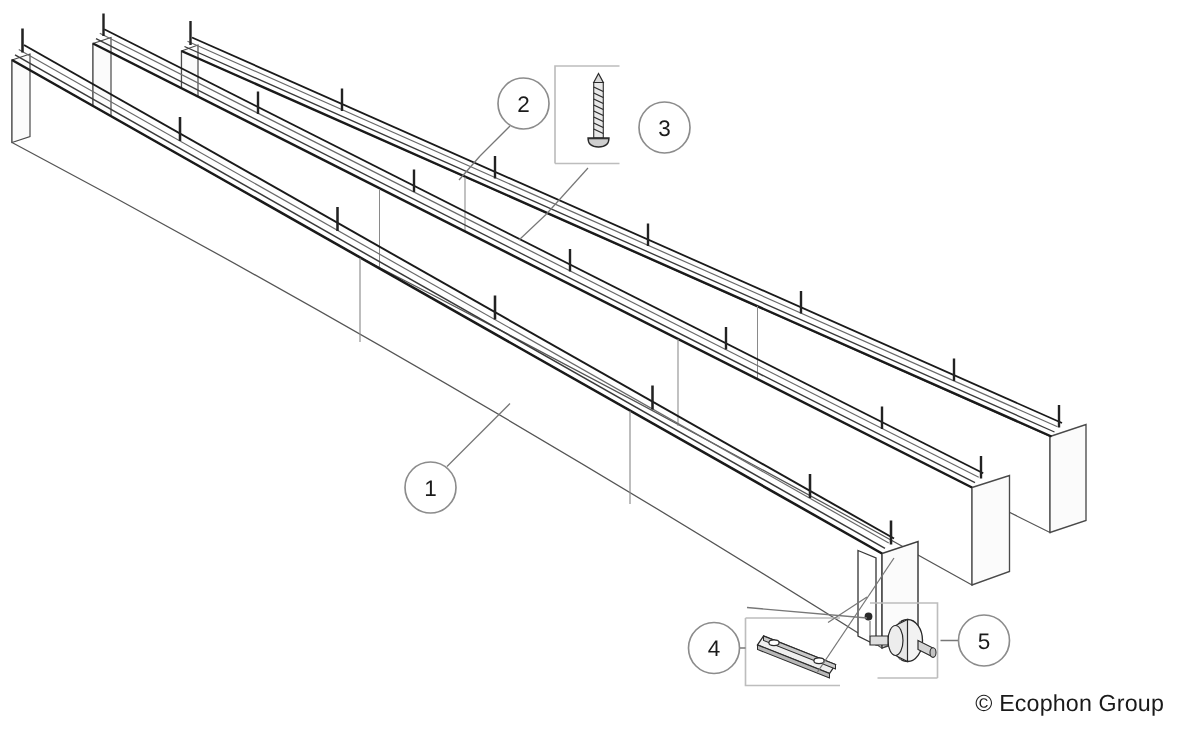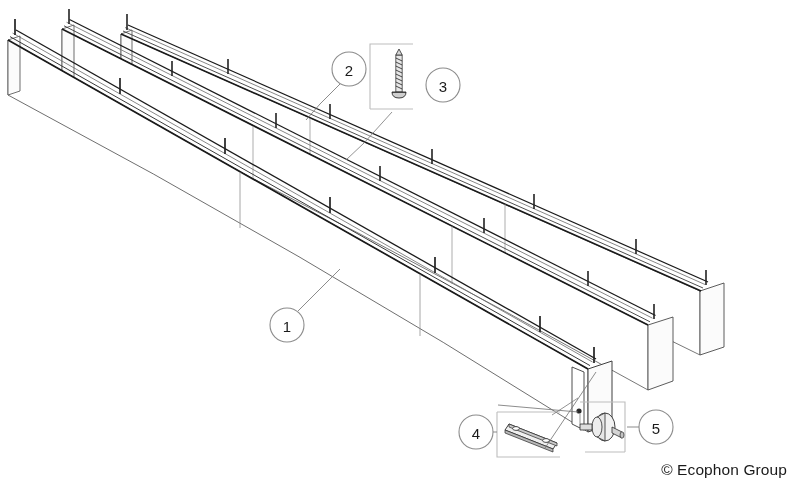--- a/index.html
+++ b/index.html
@@ -17,21 +17,21 @@
   }
   #art {
     position: absolute;
     left: 0;
     top: 0;
     width: 800px;
     height: 487px;
   }
   .copyright {
     position: absolute;
-    right: 13px;
+    right: 24px;
     bottom: 8px;
     font-family: "Liberation Sans", sans-serif;
     font-size: 15.5px;
     color: #1a1a1a;
     letter-spacing: 0.1px;
     white-space: nowrap;
   }
   text.callout-num {
     font-family: "Liberation Sans", sans-serif;
     font-size: 15px;

